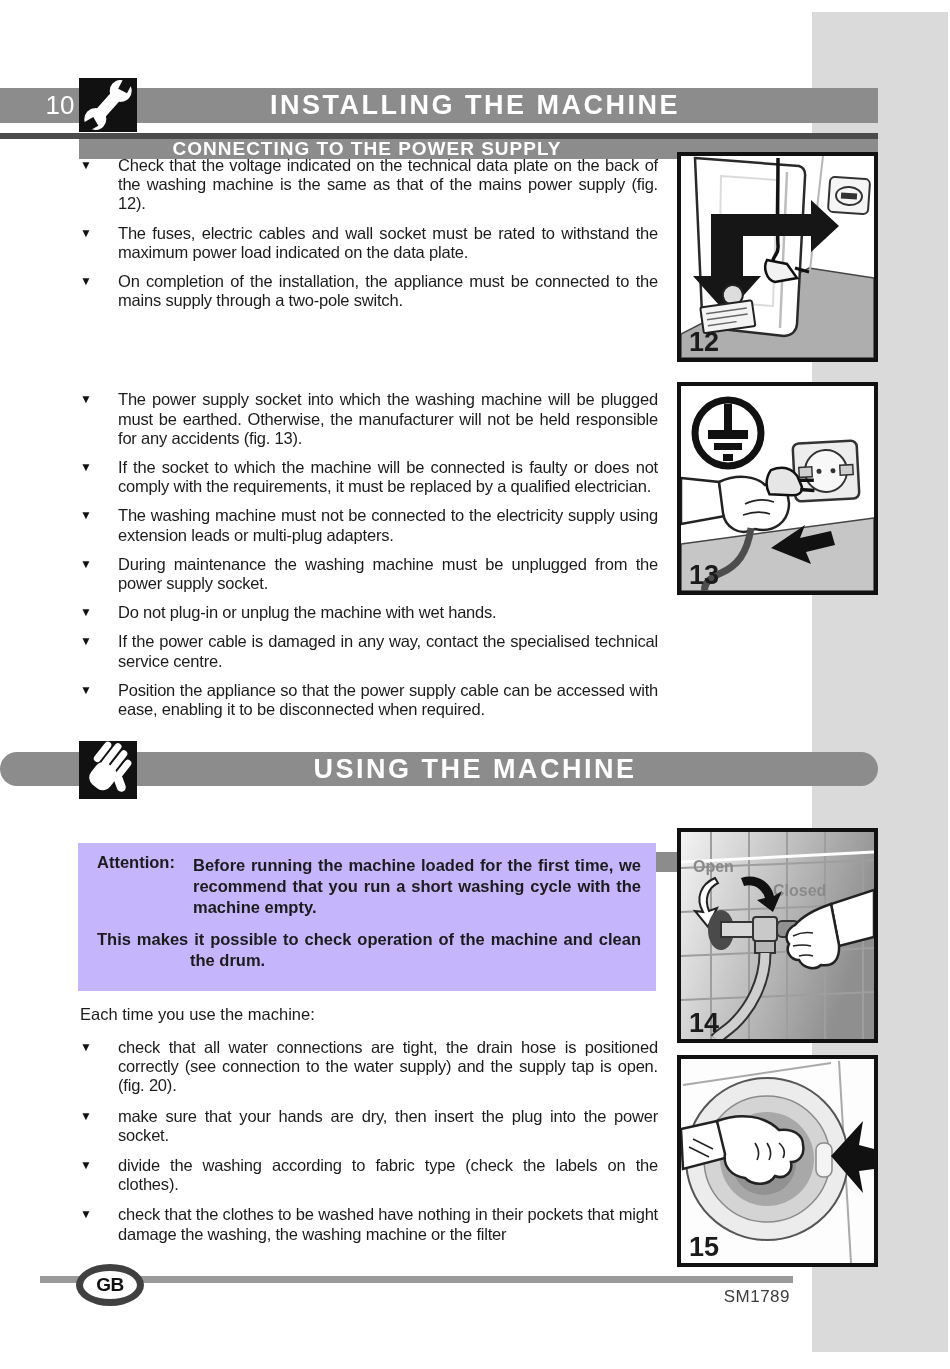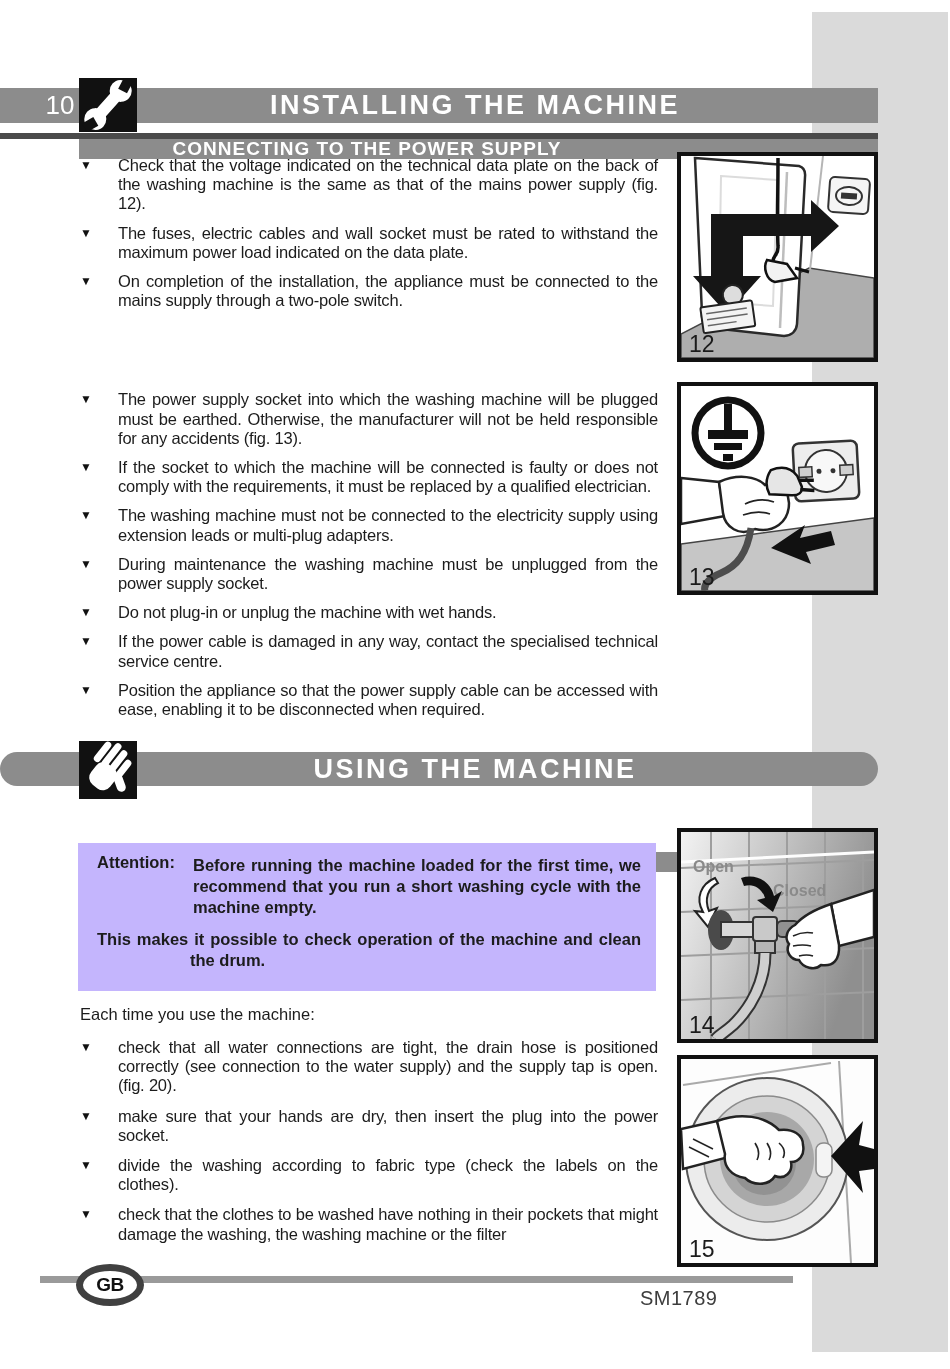--- a/index.html
+++ b/index.html
@@ -43,28 +43,28 @@
   .att-note{margin:8px 3px 0 0;padding-left:93px;text-indent:-93px;text-align:justify;}
   .intro{position:absolute;left:80px;top:1005px;width:560px;font-size:16.5px;z-index:2;}
 
   
   .fig{position:absolute;left:677px;width:201px;border:4px solid #111;box-sizing:border-box;background:#fff;z-index:3;}
   .fig12{top:152px;height:210px;}
   .fig13{top:382px;height:213px;}
   .fig14{top:828px;height:215px;}
   .fig15{top:1055px;height:212px;}
   .fig svg{display:block;width:100%;height:100%;}
-  .figlabel{position:absolute;left:8px;bottom:2px;font-size:23px;font-weight:normal;color:#1b1b1b;line-height:1;}
+  .figlabel{position:absolute;left:8px;bottom:2px;font-size:27px;font-weight:bold;color:#1b1b1b;line-height:1;}
 
   
   .footer-line{position:absolute;left:40px;top:1276px;width:753px;height:7px;background:#9a9a9a;z-index:2;}
   .gb-badge{position:absolute;left:76px;top:1264px;width:54px;height:28px;background:#fff;border:7px solid #404040;
             border-radius:50%;z-index:3;display:flex;align-items:center;justify-content:center;
             font-weight:bold;font-size:19px;color:#111;letter-spacing:-0.5px;}
-  .doc-code{position:absolute;left:640px;top:1287px;width:150px;text-align:left;font-size:20px;color:#3d3d3d;
+  .doc-code{position:absolute;left:640px;top:1287px;width:150px;text-align:right;font-size:17px;color:#3d3d3d;
             letter-spacing:0.5px;z-index:2;}
 </style>
 </head>
 <body>
 
 <div class="page">
 
   <div class="band"></div>
 
   <div class="hbar hbar1">

